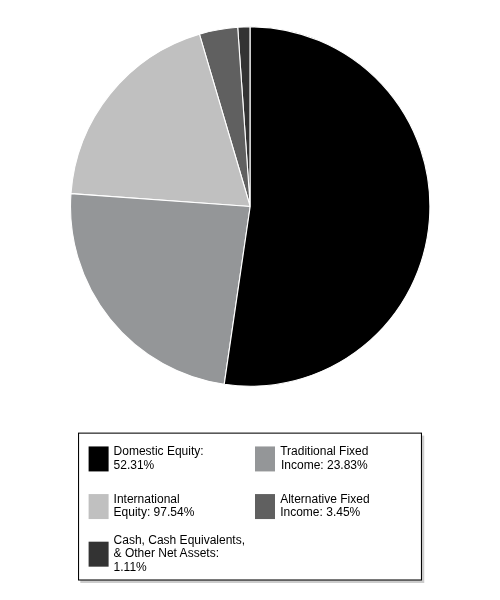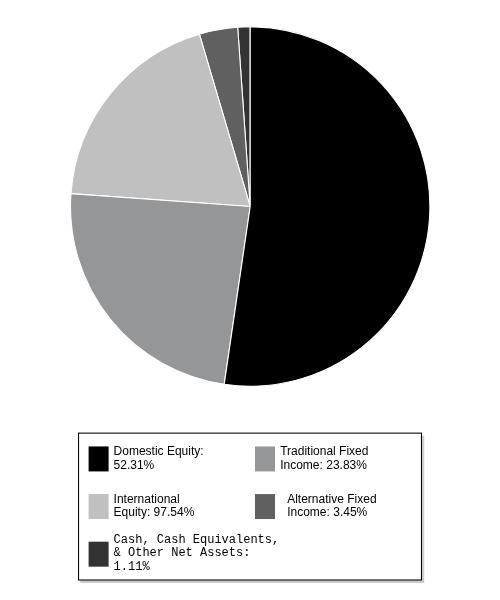--- a/index.html
+++ b/index.html
@@ -71,32 +71,32 @@
       <rect x="88.6" y="494.07" width="20" height="24.98" fill="#c0c0c0"></rect>
       <rect x="255" y="494.07" width="20" height="24.98" fill="#606060"></rect>
       <rect x="88.6" y="541.69" width="20" height="24.98" fill="#333333"></rect>
     </svg>
 
   <div id="legend">
       <div class="legend-row" style="left: 113.6px; top: 445px;">
         <div class="legend-text">Domestic Equity:
 52.31%</div>
       </div>
-      <div class="legend-row" style="left: 280.2px; top: 445px;">
+      <div class="legend-row" style="left: 280.2px; top: 445px; text-align: center;">
         <div class="legend-text">Traditional Fixed
 Income: 23.83%</div>
       </div>
       <div class="legend-row" style="left: 113.6px; top: 492.6px;">
         <div class="legend-text">International
 Equity: 97.54%</div>
       </div>
-      <div class="legend-row" style="left: 280.2px; top: 492.6px; margin-left: 7px;">
+      <div class="legend-row" style="left: 280.2px; top: 492.6px;">
         <div class="legend-text">Alternative Fixed
 Income: 3.45%</div>
       </div>
-      <div class="legend-row" style="left: 113.6px; top: 533.9px; font-family: Liberation Mono, monospace;">
+      <div class="legend-row" style="left: 113.6px; top: 533.9px;">
         <div class="legend-text">Cash, Cash Equivalents,
 &amp; Other Net Assets:
 1.11%</div>
       </div>
     </div>
 
 </div>
 
 </body></html>

